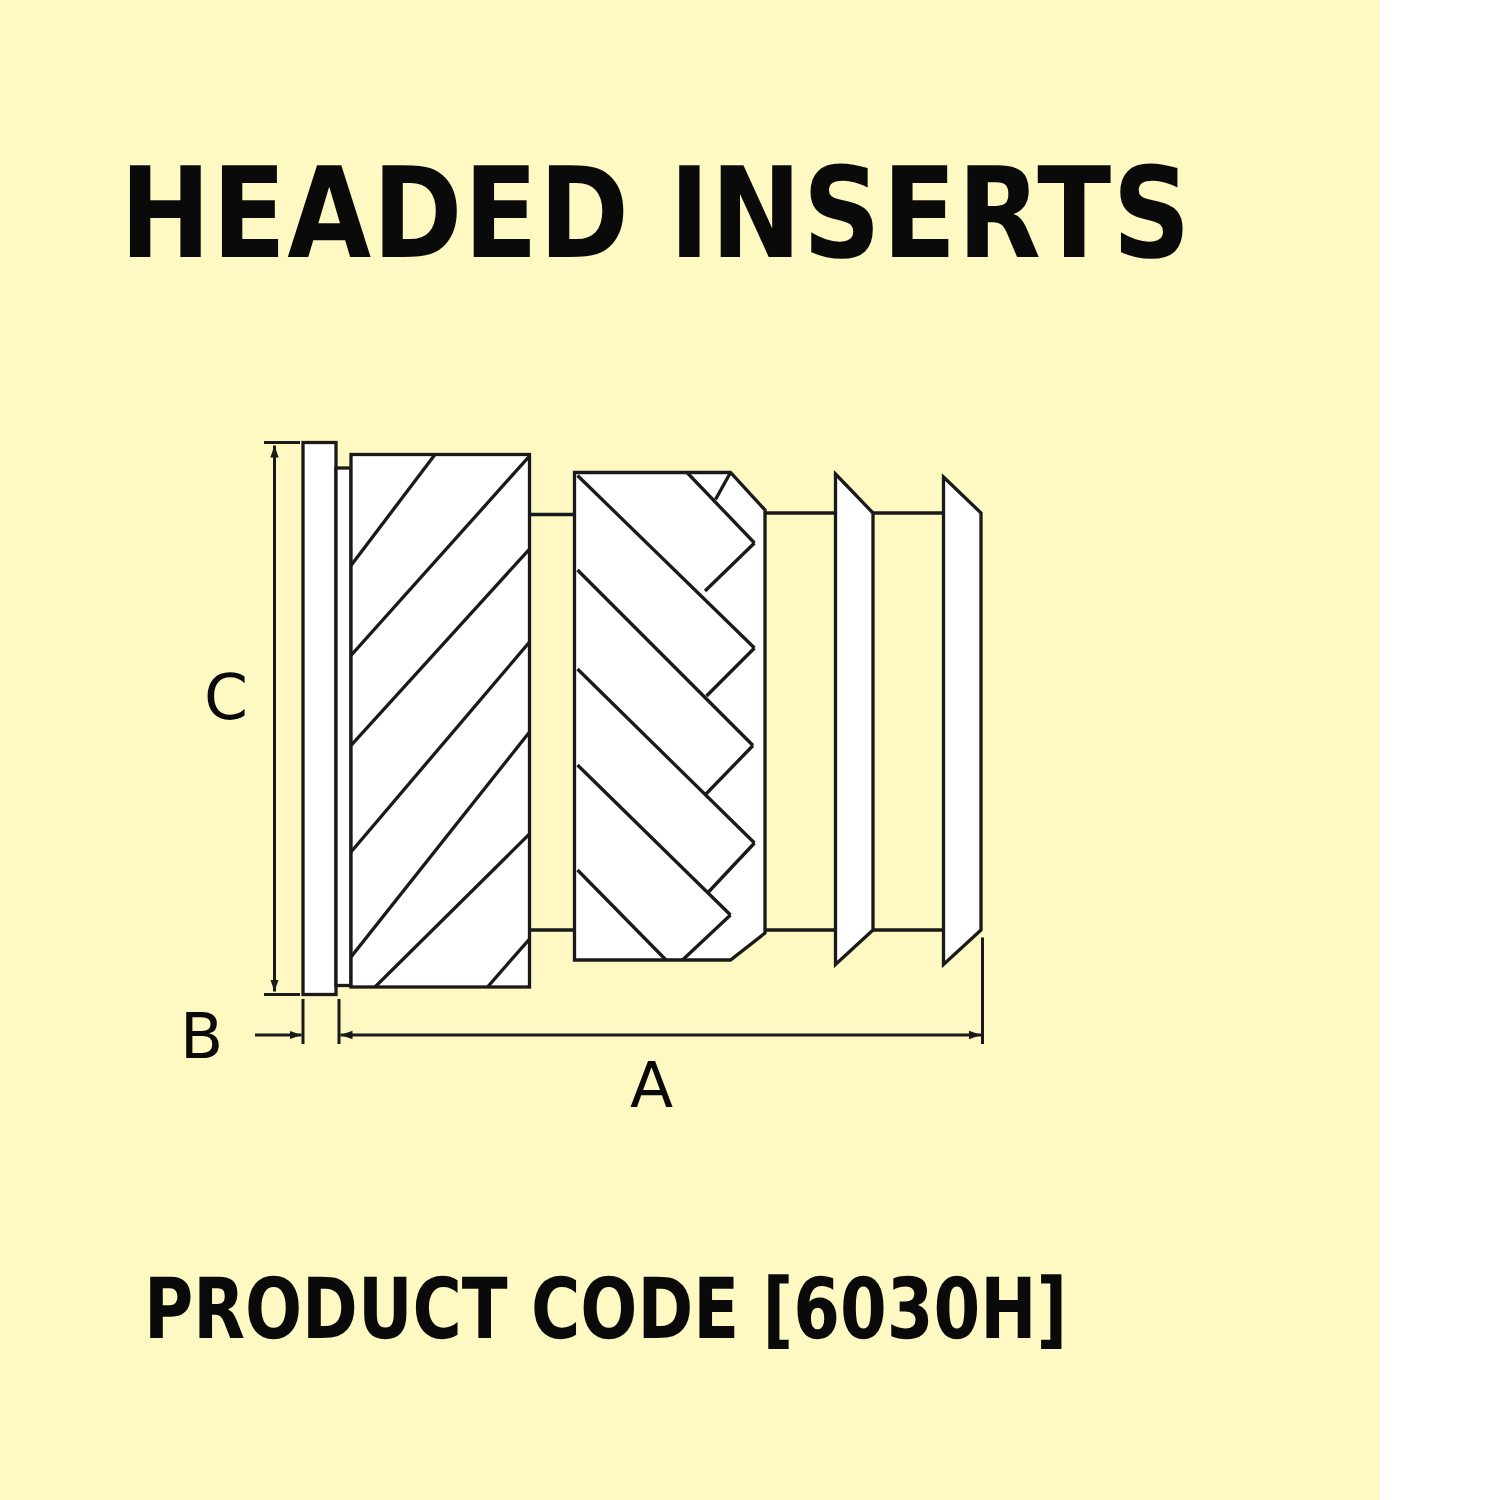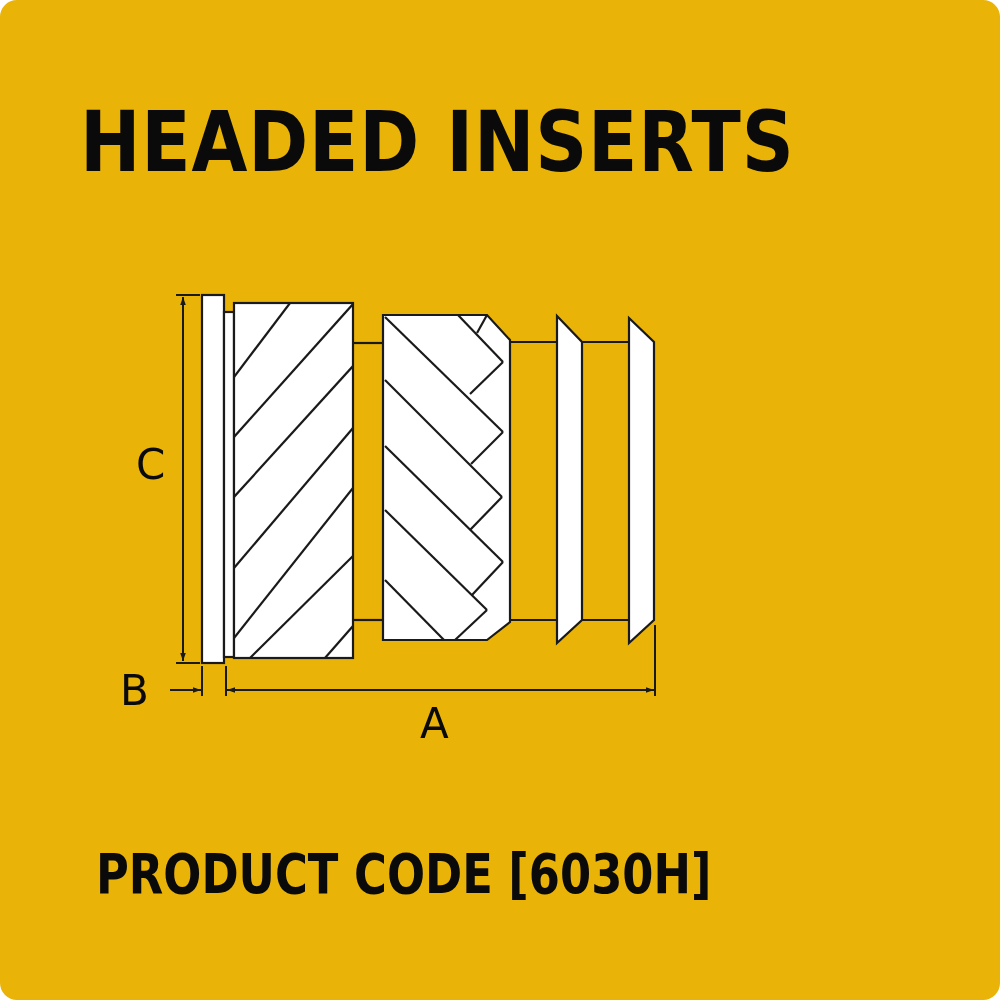--- a/index.html
+++ b/index.html
@@ -5,24 +5,23 @@
     html, body {
       margin: 0;
       padding: 0;
       width: 1000px;
       height: 1000px;
       background: #ffffff;
       overflow: hidden;
     }
     .page {
       position: relative;
-      width: 1000px;
+      width: 920px;
       height: 1000px;
-      background: #eab308;
-      border-radius: 17px;
+      background: #fef9c3;
     }
     .title {
       position: absolute;
       left: 80px;
       top: 100px;
       font-family: "DejaVu Sans", sans-serif;
       font-weight: bold;
       font-size: 84px;
       letter-spacing: 1px;
       color: #0a0a0a;

